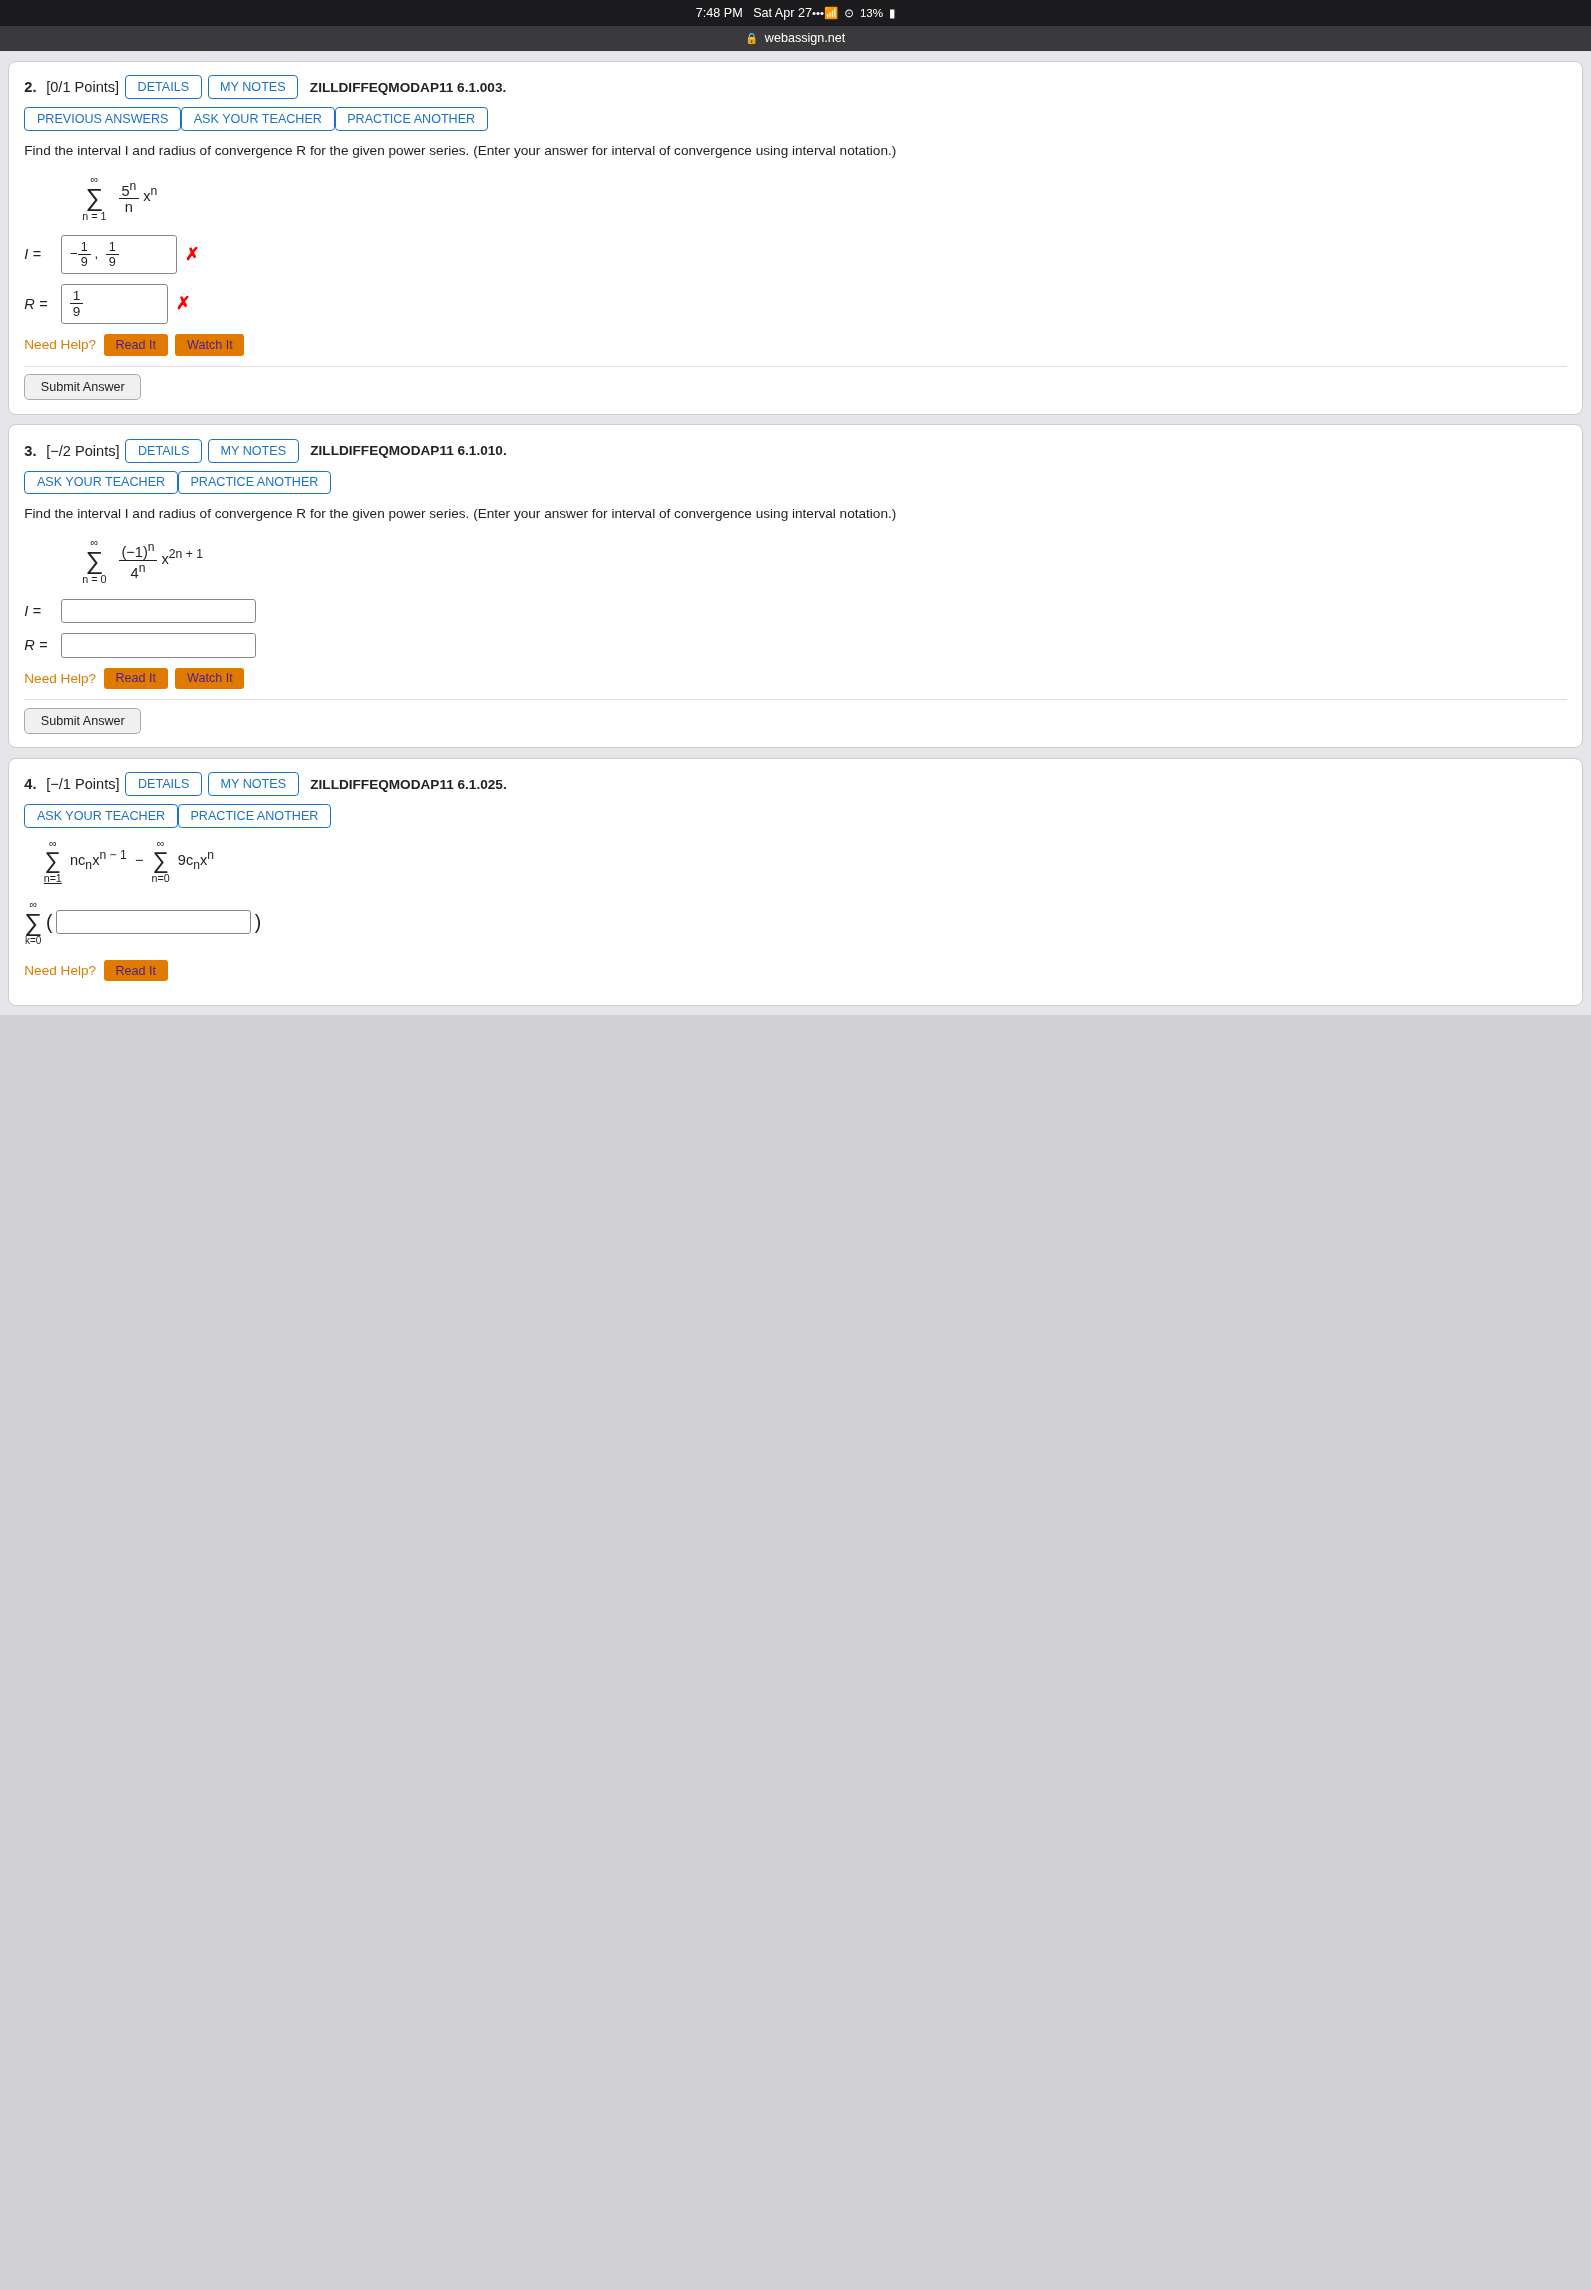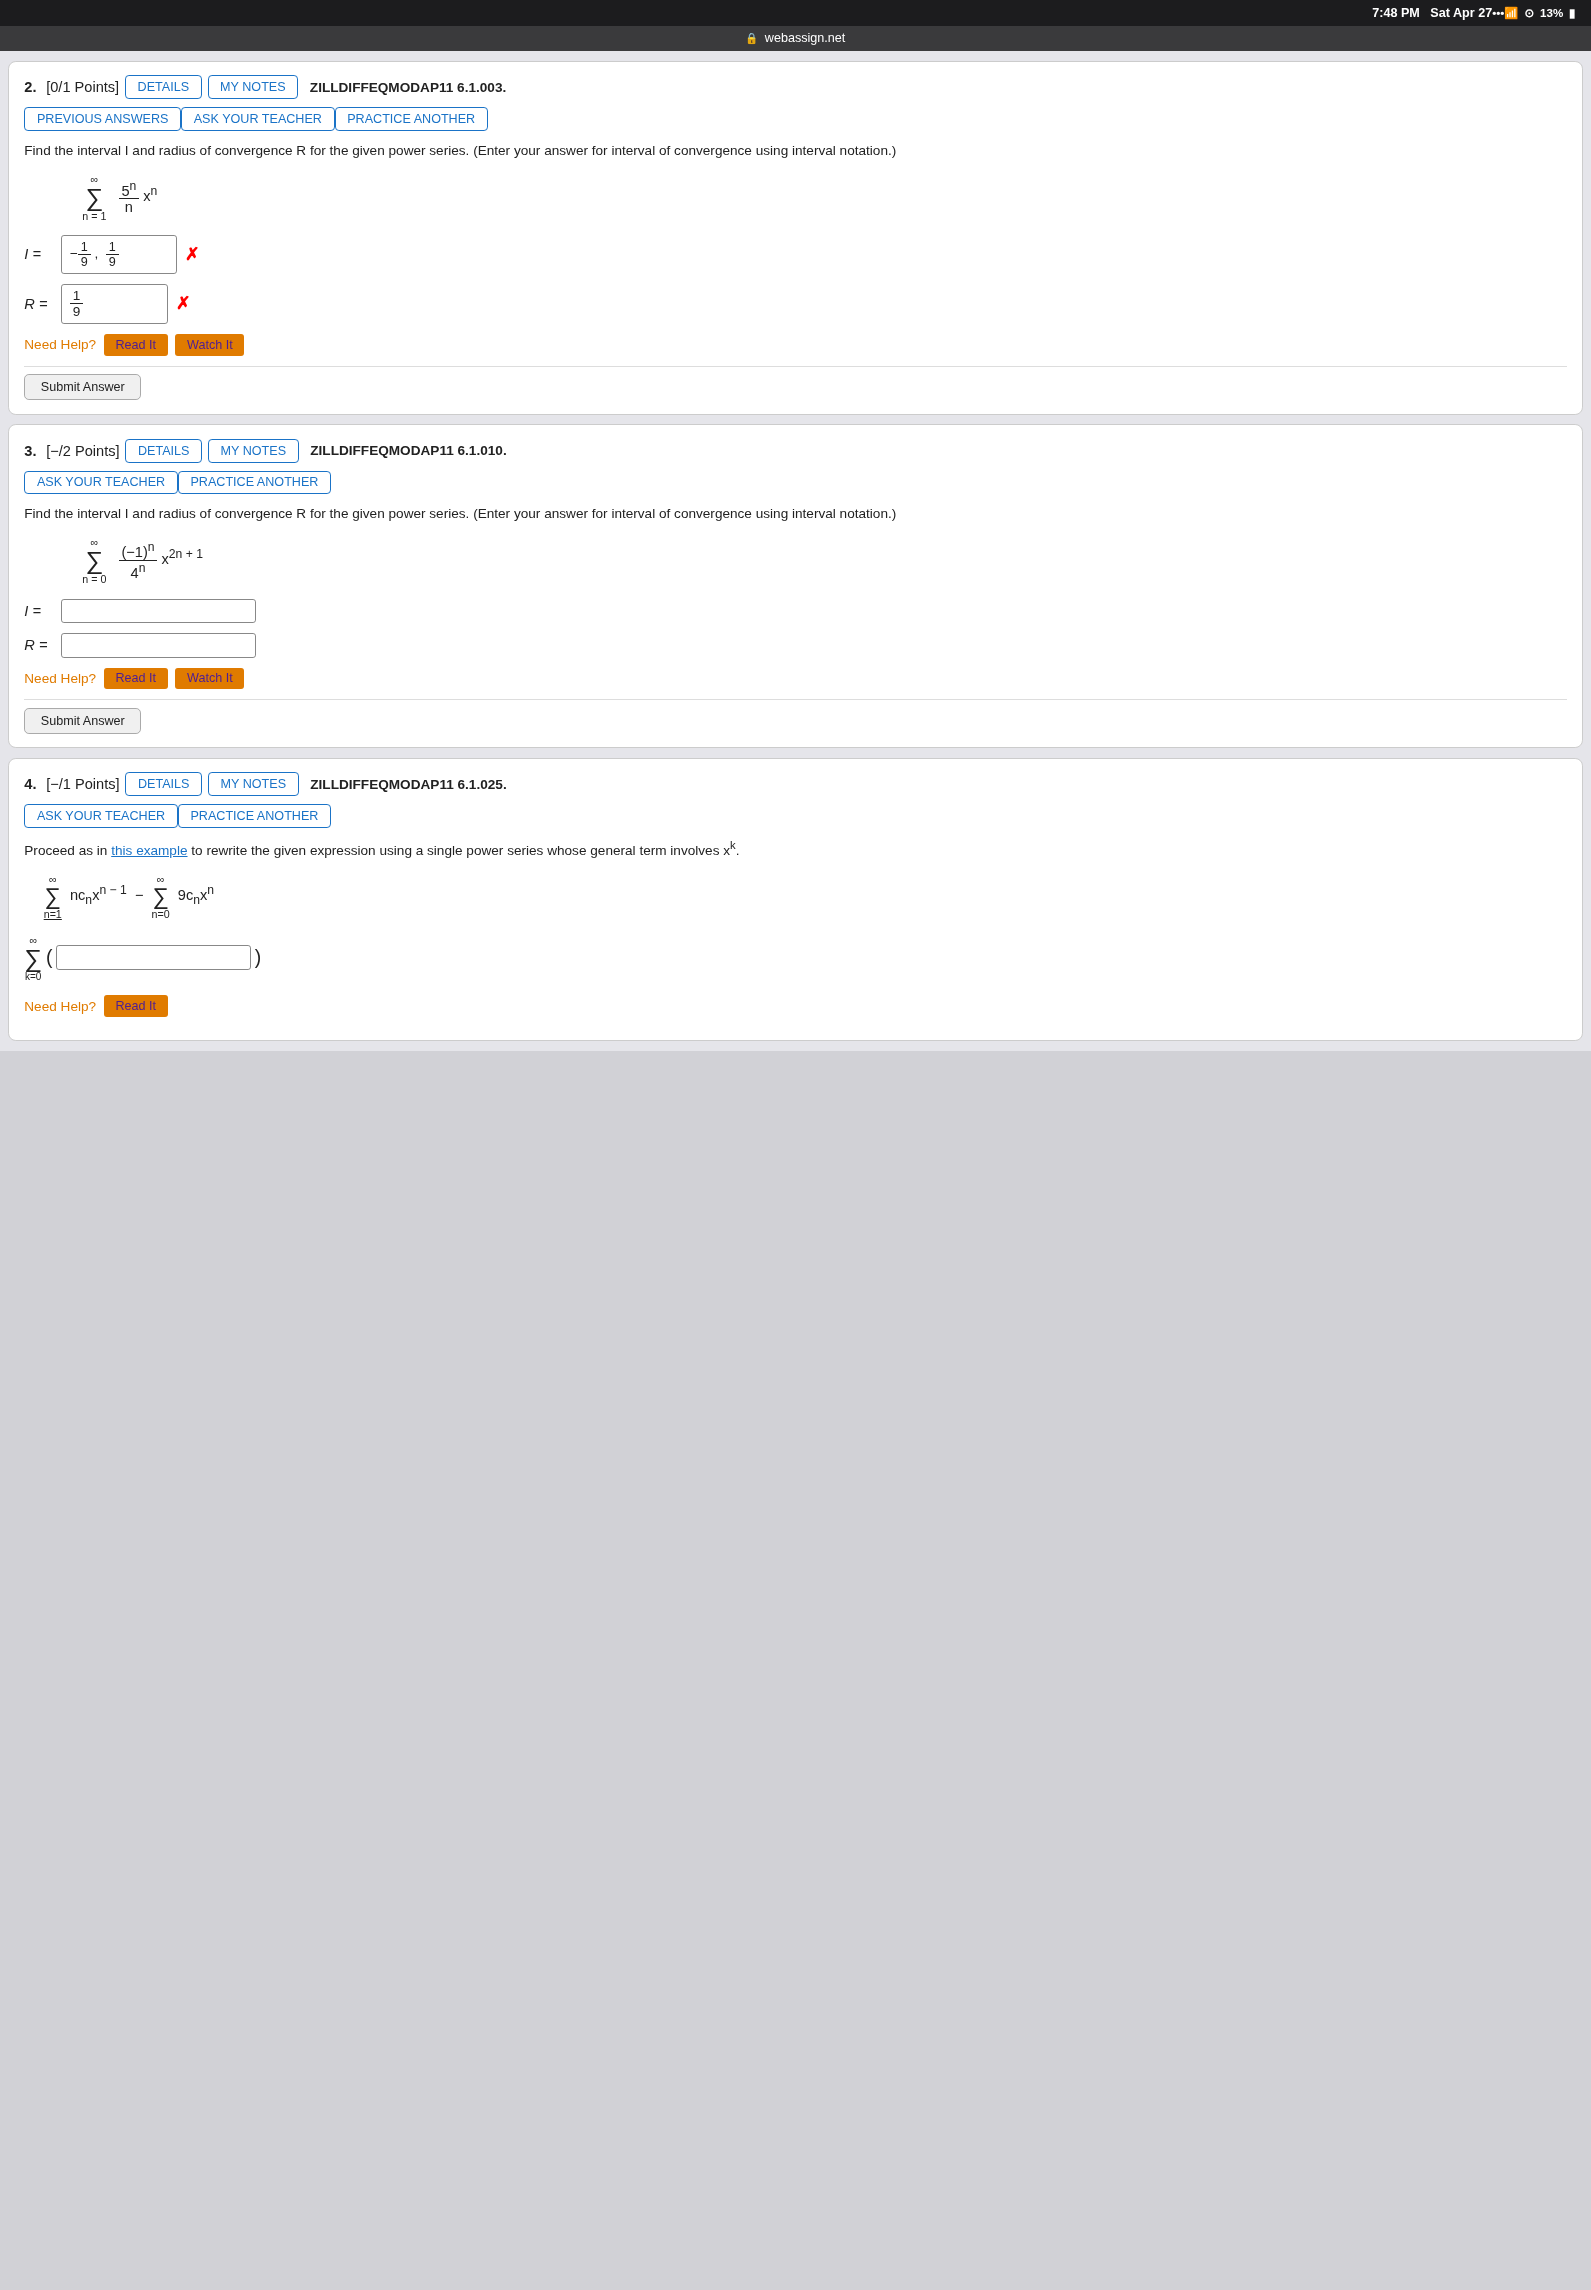--- a/index.html
+++ b/index.html
@@ -6,25 +6,25 @@
     body {
       font-family: -apple-system, BlinkMacSystemFont, "Segoe UI", Arial, sans-serif;
       background: #d1d1d6;
       font-size: 14.6px;
       color: #222;
     }
     .status-bar {
       background: #1c1c1e;
       color: white;
       display: flex;
-      justify-content: flex-end;
+      justify-content: center;
       align-items: center;
       padding: 5.8px 15.5px;
       font-size: 12.6px;
-      font-weight: 700;
+      font-weight: 400;
     }
     .status-bar .center { color: white; font-size: 11.6px; }
     .status-bar .right { display: flex; align-items: center; gap: 5.8px; font-size: 11.6px; }
     .browser-bar {
       background: #3a3a3c;
       color: white;
       text-align: center;
       padding: 5.8px 11.6px;
       font-size: 12.6px;
       display: flex;
@@ -336,25 +336,20 @@
       <span class="problem-number">4.</span>
       <span>[−/1 Points]</span>
       <button class="btn">DETAILS</button>
       <button class="btn">MY NOTES</button>
       <span class="problem-id">ZILLDIFFEQMODAP11 6.1.025.</span>
     </div>
     <div class="btn-row">
       <button class="btn">ASK YOUR TEACHER</button>
       <button class="btn">PRACTICE ANOTHER</button>
     </div>
-    <div class="problem-text">
-      <span>Proceed as in</span>
-      <span class="link-text">this example</span>
-      <span>to rewrite the given expression using a single power series whose general term involves x</span><sup>k</sup><span>.</span>
-    </div>
 
     <div class="math-display" style="margin-left:19.4px;">
       <span style="vertical-align:middle;">
         <span class="sum-container" style="display:inline-flex;flex-direction:column;align-items:center;vertical-align:middle;">
           <span style="font-size:10.7px;">∞</span>
           <span style="font-size:23px;line-height:1;">∑</span>
           <span style="font-size:10.7px;text-decoration:underline;">n=1</span>
         </span>
         &nbsp;nc<sub>n</sub>x<sup>n − 1</sup>
         &nbsp;−&nbsp;

